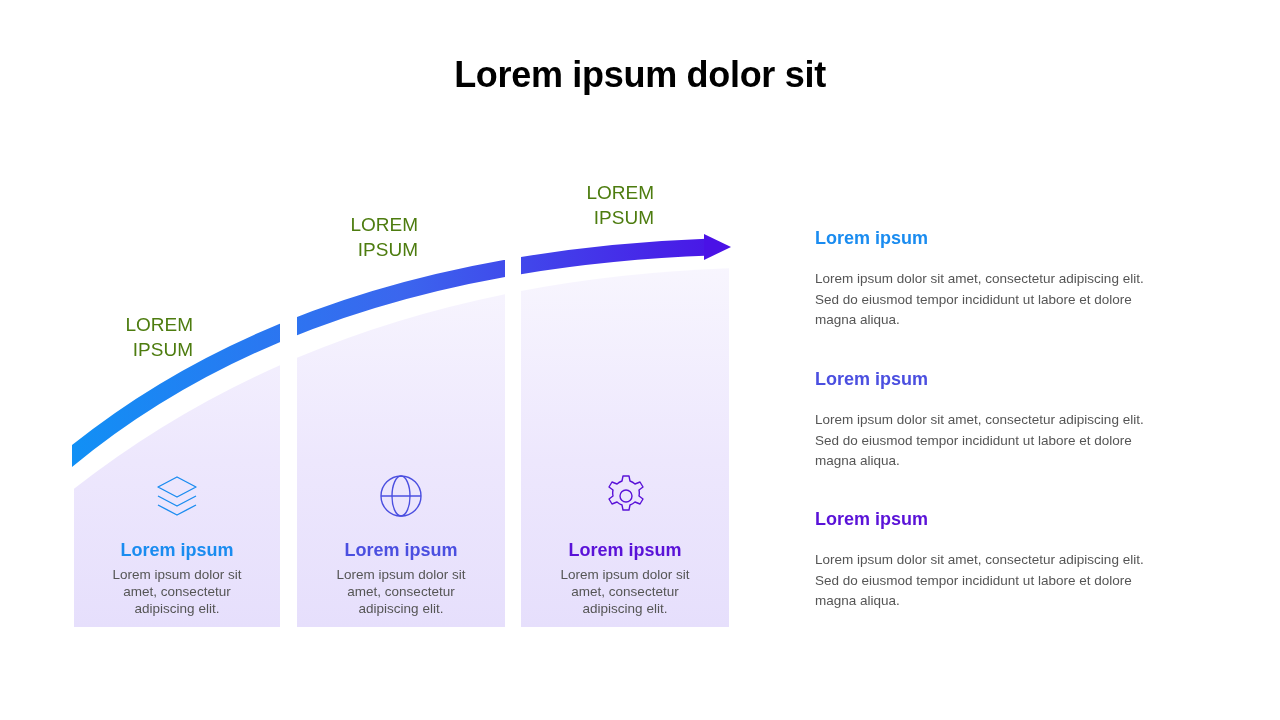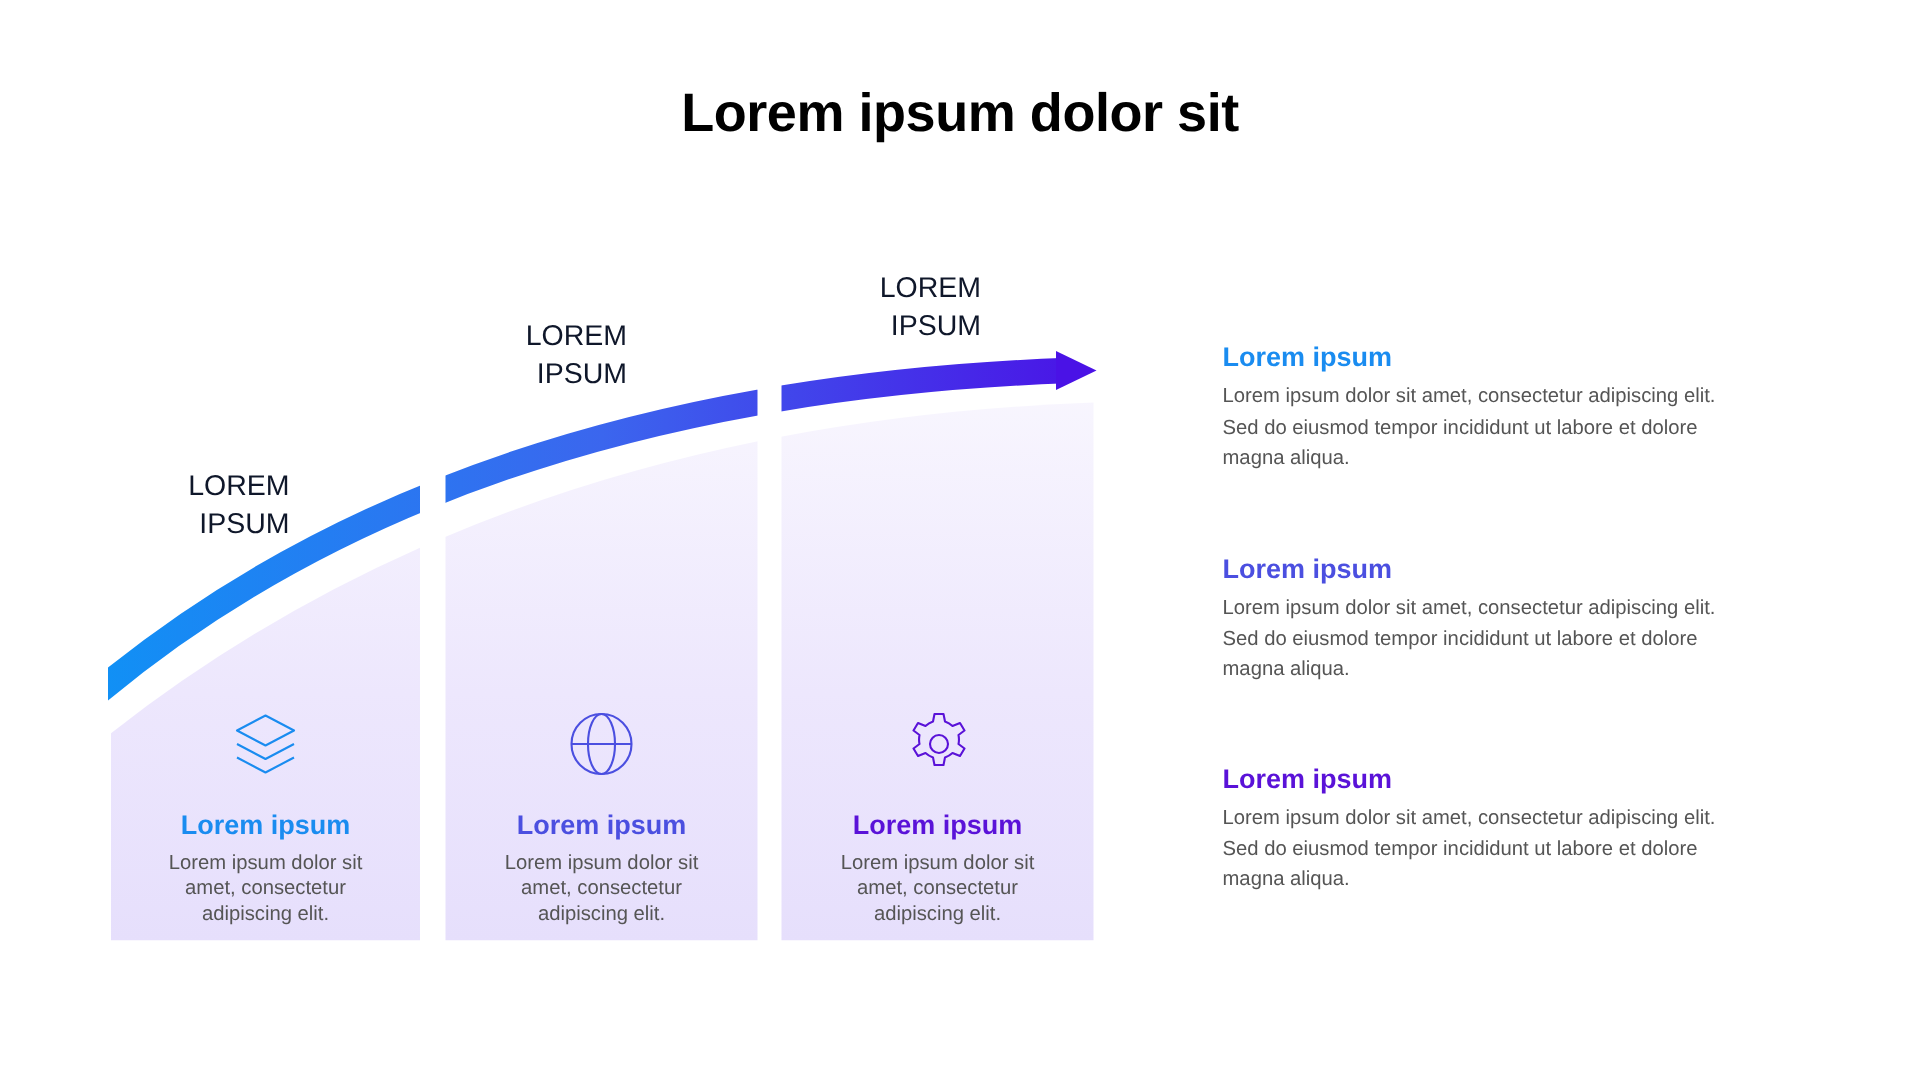--- a/index.html
+++ b/index.html
@@ -9,38 +9,38 @@
       font-family: "Liberation Sans", "DejaVu Sans", sans-serif;
       position: relative;
     }
     .title {
       position: absolute; left: 0; top: 54px; width: 1280px;
       text-align: center; font-size: 36px; font-weight: 700; color: #000;
       letter-spacing: -0.3px;
     }
     svg.diagram { position: absolute; left: 0; top: 0; }
     .step-label {
-      position: absolute; font-size: 19px; color: #0f172a; line-height: 25px;
+      position: absolute; font-size: 19px; color: #4d7c0f; line-height: 25px;
       text-align: right; width: 120px;
     }
     .panel-text {
       position: absolute; text-align: center;
     }
     .panel-head {
       font-size: 18px; font-weight: 700; line-height: 24px;
     }
     .panel-body {
       font-size: 13.5px; color: #555; line-height: 17px; margin-top: 4px;
     }
     .icon { position: absolute; }
     .detail {
       position: absolute; left: 815px; width: 400px;
     }
     .detail-head { font-size: 18px; font-weight: 700; line-height: 24px; }
-    .detail-body { font-size: 13.5px; color: #555; line-height: 20.5px; margin-top: 4px; }
+    .detail-body { font-size: 13.5px; color: #555; line-height: 20.5px; margin-top: 19px; }
   </style>
 </head>
 <body>
 
 <div class="title">Lorem ipsum dolor sit</div>
 
 <svg class="diagram" width="1280" height="720" viewBox="0 0 1280 720">
   <defs>
     <linearGradient id="panelGrad" x1="0" y1="0" x2="0" y2="1" gradientUnits="userSpaceOnUse" x1v="0">
       <stop offset="0" stop-color="#ffffff"></stop>

